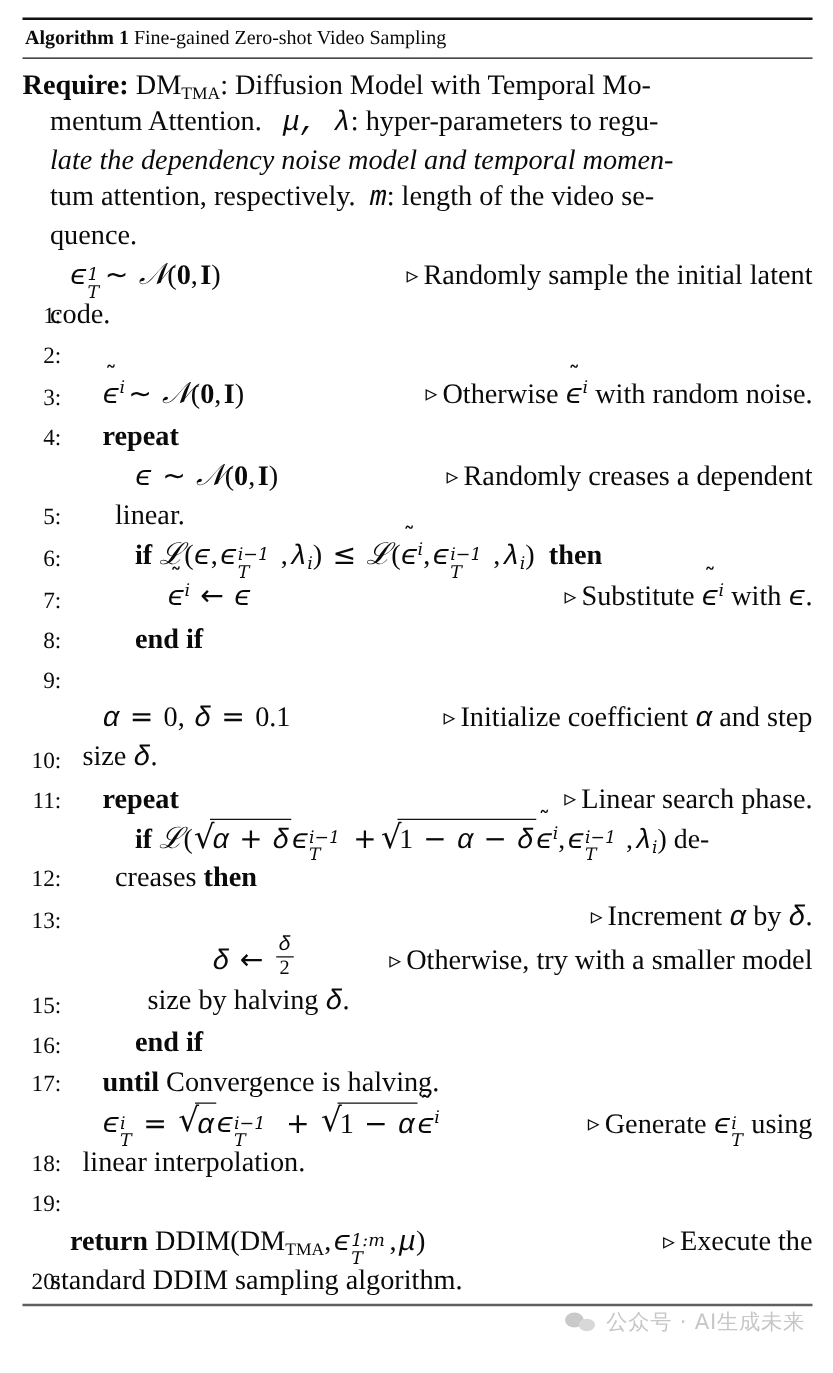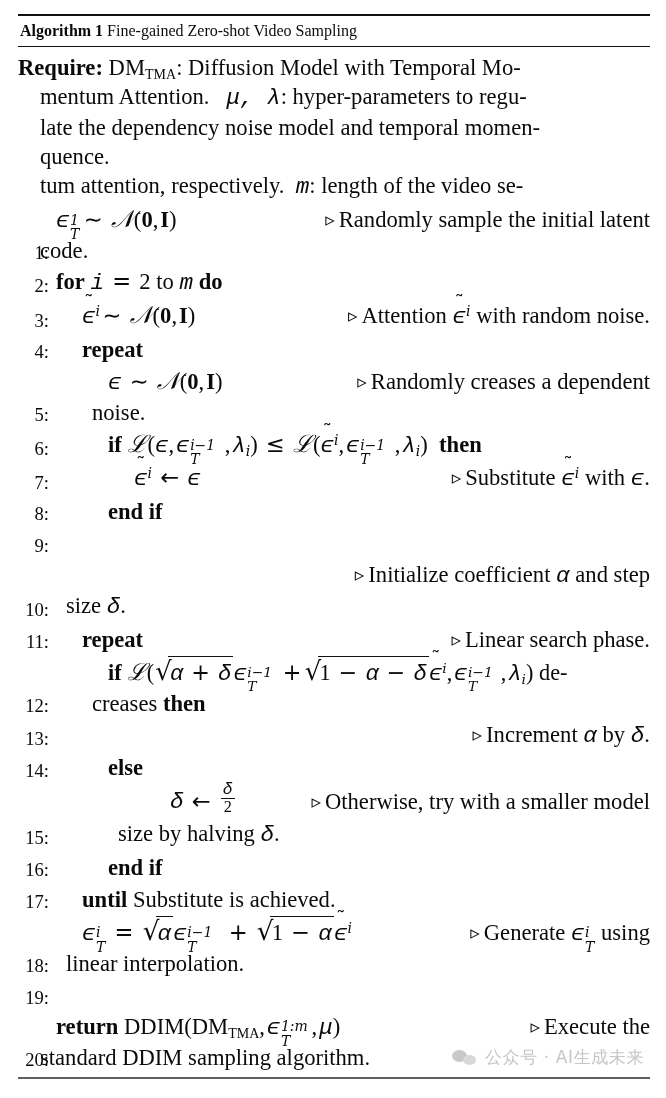--- a/index.html
+++ b/index.html
@@ -299,30 +299,30 @@
     <div class="alg-line require-line">
       <div class="linebody">
         <div class="req-text">
           <span class="req-kw">Require:</span>
           <span class="mup">DM</span><sub class="sbu">TMA</sub><span>: Diffusion Model with Temporal Mo-</span>
         </div>
         <div class="req-text" style="padding-left:22px;">
           <span>mentum Attention.</span>&nbsp;&nbsp;
           <span class="m">μ, λ</span><span>: hyper-parameters to regu-</span>
         </div>
-        <div class="req-text" style="padding-left:22px;">
+        <div class="req-text" style="padding-left:22px;font-style:italic;">
           <span>late the dependency noise model and temporal momen-</span>
-        </div>
-        <div class="req-text" style="padding-left:22px;">
-          <span>quence.</span>
         </div>
         <div class="req-text" style="padding-left:22px;">
           <span>tum attention, respectively.</span>&nbsp;
           <span class="m">m</span><span>: length of the video se-</span>
         </div>
+        <div class="req-text" style="padding-left:22px;">
+          <span>quence.</span>
+        </div>
       </div>
     </div>
 
     <div class="alg-line">
       <div class="lineno">1:</div>
       <div class="linebody ind0">
         <div class="stmt-row">
           <span class="stmt-main">
             <span class="m">ϵ</span><span class="subsup"><span class="up">1</span><span class="dn">T</span></span><span class="ssgap" style="width:0.52em"></span><span class="op">∼</span>
             <span class="cal">𝒩</span><span class="paren">(</span><span class="mbf">0</span><span class="paren">, </span><span class="mbf">I</span><span class="paren">)</span>
@@ -331,42 +331,33 @@
           <span class="stmt-cmt">
             <span class="cmt-marker">▹</span><span>Randomly sample the initial latent</span>
           </span>
         </div>
         <span class="cont">code.</span>
       </div>
     </div>
 
     <div class="alg-line">
       <div class="lineno">2:</div>
-      <div class="linebody ind0">
-        <span class="stmt-main">
-          <span class="kw">for</span>
-          <span class="m">i</span> <span class="op">=</span> <span class="mup">2</span>
-          <span>to</span>
-          <span class="m">m</span>
-          <span class="kw">do</span>
-        </span>
-      </div>
     </div>
 
     <div class="alg-line">
       <div class="lineno">3:</div>
       <div class="linebody ind1">
         <div class="stmt-row">
           <span class="stmt-main">
             <span class="tld"><span class="acc">˜</span><span class="m">ϵ</span></span><sup class="sp">i</sup><span class="op">∼</span>
             <span class="cal">𝒩</span><span class="paren">(</span><span class="mbf">0</span><span class="paren">, </span><span class="mbf">I</span><span class="paren">)</span>
           </span>
           <span class="stmt-gap"></span>
           <span class="stmt-cmt">
-            <span class="cmt-marker">▹</span><span>Attention</span>
+            <span class="cmt-marker">▹</span><span>Otherwise</span>
             <span class="tld"><span class="acc">˜</span><span class="m">ϵ</span></span><sup class="sp">i</sup>
             <span>with random noise.</span>
           </span>
         </div>
       </div>
     </div>
 
     <div class="alg-line">
       <div class="lineno">4:</div>
       <div class="linebody ind1">
@@ -383,21 +374,21 @@
         <div class="stmt-row">
           <span class="stmt-main">
             <span class="m">ϵ</span> <span class="op">∼</span>
             <span class="cal">𝒩</span><span class="paren">(</span><span class="mbf">0</span><span class="paren">, </span><span class="mbf">I</span><span class="paren">)</span>
           </span>
           <span class="stmt-gap"></span>
           <span class="stmt-cmt">
             <span class="cmt-marker">▹</span><span>Randomly creases a dependent</span>
           </span>
         </div>
-        <span class="cont">noise.</span>
+        <span class="cont">linear.</span>
       </div>
     </div>
 
     <div class="alg-line">
       <div class="lineno">6:</div>
       <div class="linebody ind2">
         <span class="stmt-main">
           <span class="kw">if</span>
           <span class="cal">ℒ</span><span class="paren">(</span><span class="m">ϵ</span><span class="paren">, </span><span class="m">ϵ</span><span class="subsup"><span class="up">i−1</span><span class="dn">T</span></span><span class="ssgap" style="width:1.55em"></span><span class="paren">, </span><span class="m">λ</span><sub class="sb">i</sub><span class="paren">)</span>
           <span class="op">≤</span>
@@ -433,20 +424,24 @@
     </div>
 
     <div class="alg-line">
       <div class="lineno">9:</div>
     </div>
 
     <div class="alg-line">
       <div class="lineno">10:</div>
       <div class="linebody ind1">
         <div class="stmt-row">
+          <span class="stmt-main">
+            <span class="m">α</span> <span class="op">=</span> <span class="mup">0</span><span class="paren">, </span>
+            <span class="m">δ</span> <span class="op">=</span> <span class="mup">0.1</span>
+          </span>
           <span class="stmt-gap"></span>
           <span class="stmt-cmt">
             <span class="cmt-marker">▹</span><span>Initialize coefficient</span>
             <span class="m">α</span>
             <span>and step</span>
           </span>
         </div>
         <span class="cont">
           <span>size</span> <span class="m">δ</span>.
         </span>
@@ -488,26 +483,20 @@
           <span class="stmt-cmt">
             <span class="cmt-marker">▹</span><span>Increment</span>
             <span class="m">α</span>
             <span>by</span>
             <span class="m">δ</span>.
           </span>
         </div>
       </div>
     </div>
 
-    <div class="alg-line">
-      <div class="lineno">14:</div>
-      <div class="linebody ind2">
-        <span class="stmt-main kw">else</span>
-      </div>
-    </div>
 
     <div class="alg-line">
       <div class="lineno">15:</div>
       <div class="linebody ind3">
         <div class="stmt-row">
           <span class="stmt-main" style="padding-left:36px">
             <span class="m">δ</span> <span class="op">←</span>
             <span class="frac"><span class="num m">δ</span><span class="den mup">2</span></span>
           </span>
           <span class="stmt-gap"></span>
@@ -526,21 +515,21 @@
       <div class="linebody ind2">
         <span class="stmt-main kw">end if</span>
       </div>
     </div>
 
     <div class="alg-line">
       <div class="lineno">17:</div>
       <div class="linebody ind1">
         <span class="stmt-main">
           <span class="kw">until</span>
-          <span>Substitute is achieved.</span>
+          <span>Convergence is halving.</span>
         </span>
       </div>
     </div>
 
     <div class="alg-line">
       <div class="lineno">18:</div>
       <div class="linebody ind1">
         <div class="stmt-row">
           <span class="stmt-main">
             <span class="m">ϵ</span><span class="subsup"><span class="up">i</span><span class="dn">T</span></span><span class="ssgap" style="width:0.48em"></span>

